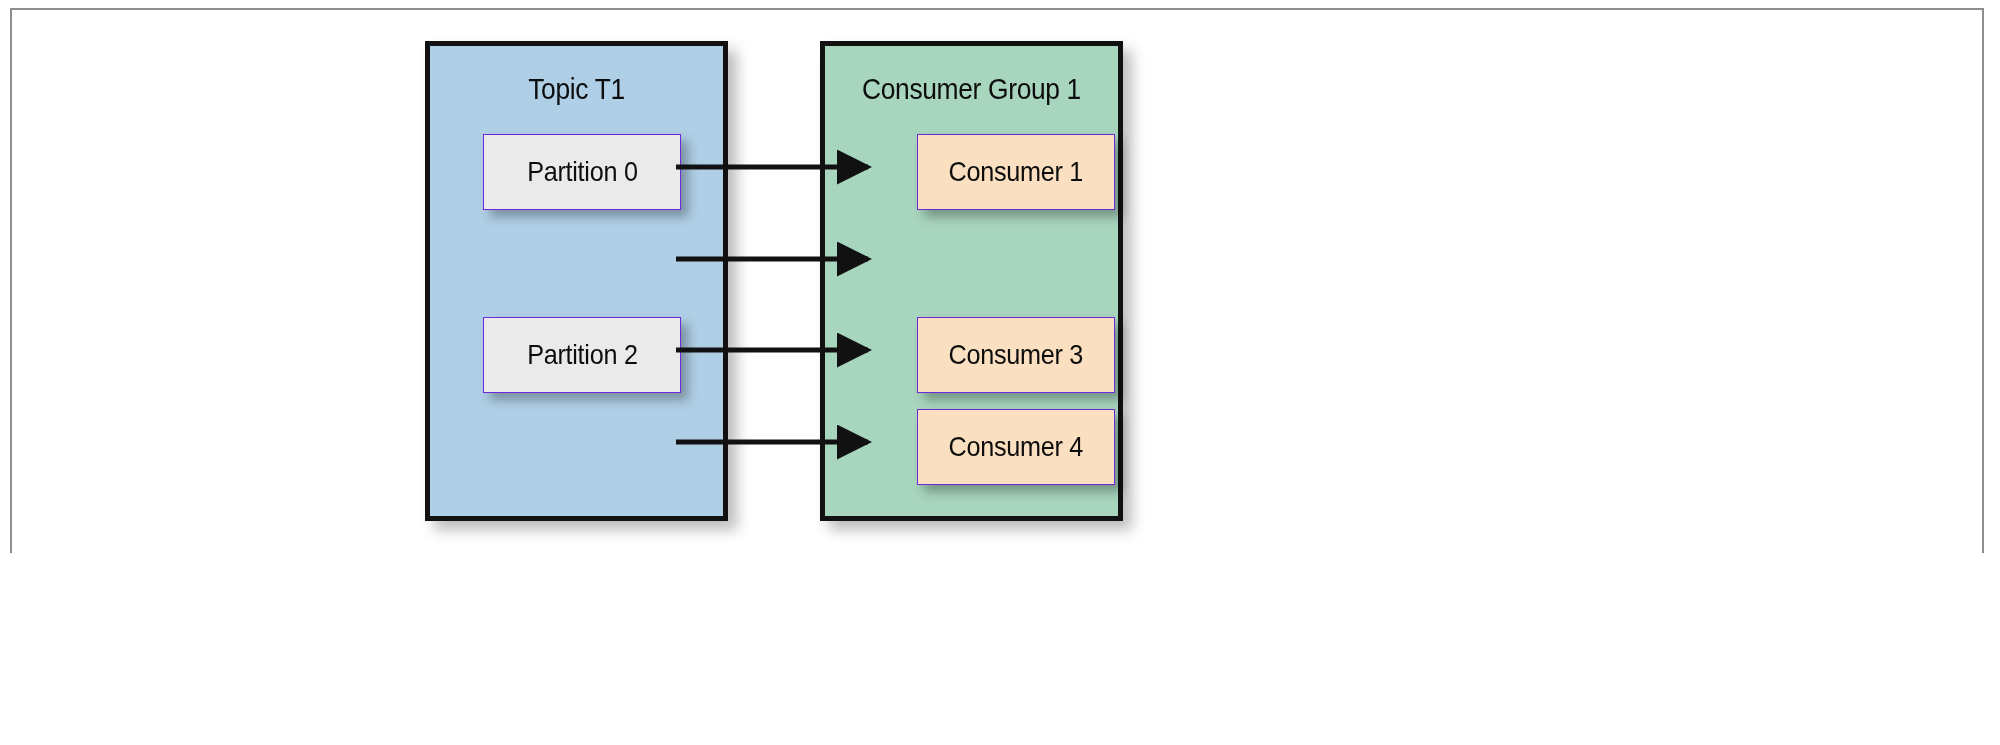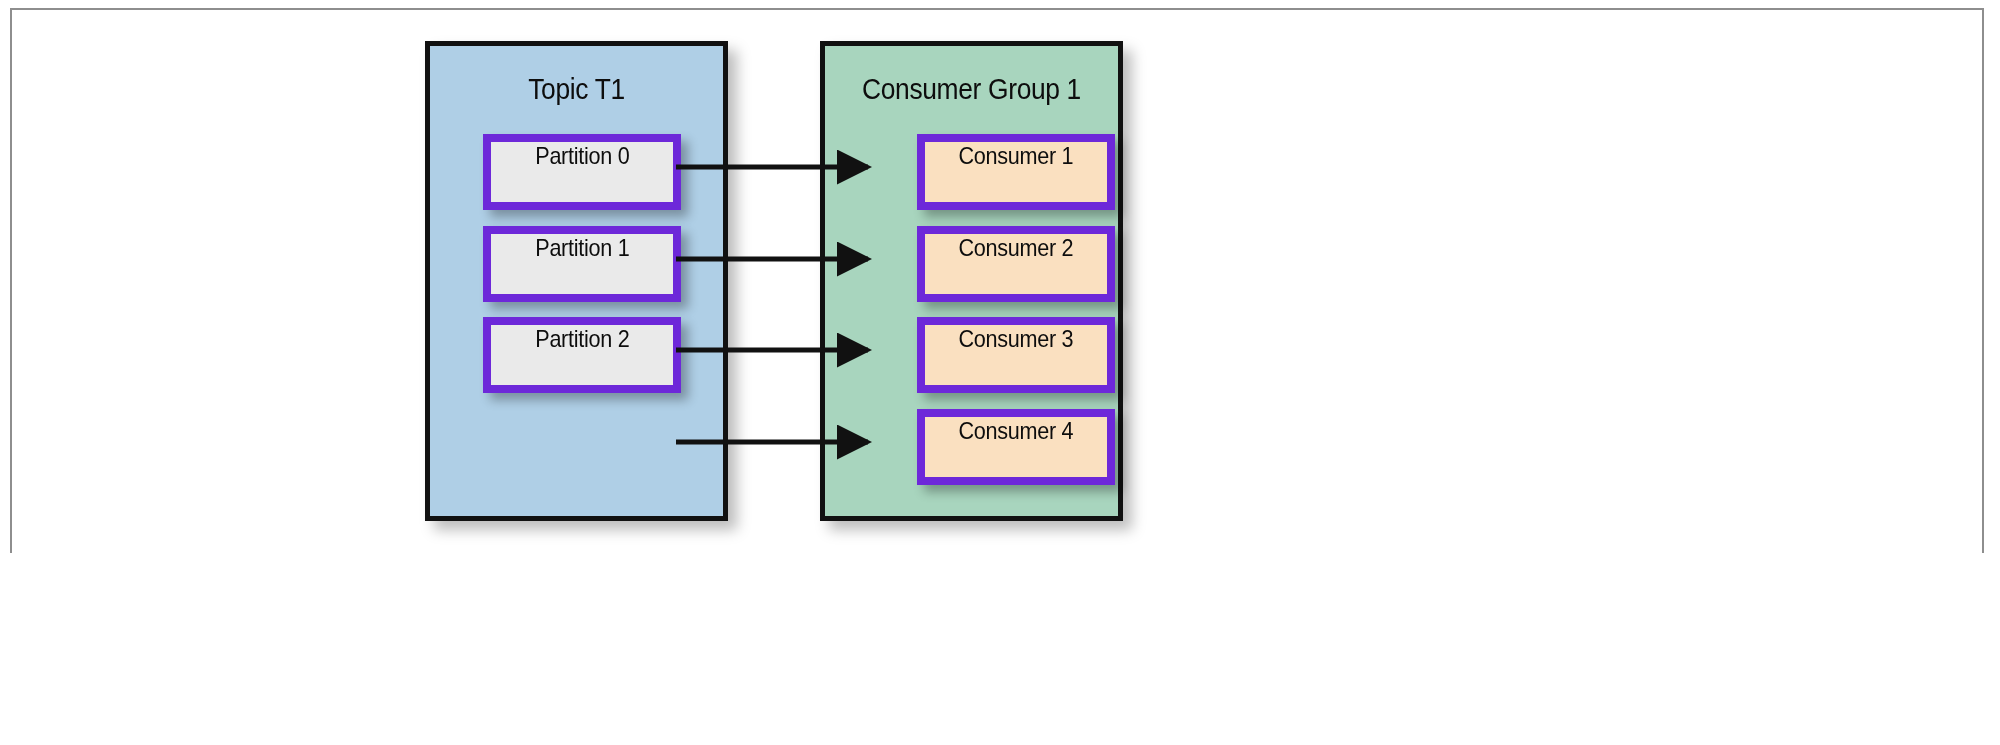--- a/index.html
+++ b/index.html
@@ -66,24 +66,25 @@
     color: #0d0d0d;
     letter-spacing: -0.4px;
     transform: scaleX(0.88);
     white-space: nowrap;
   }
 
   
   .node {
     position: absolute;
     box-sizing: border-box;
-    border: 8px solid #6d28d9;
+    border: 1px solid #6d28d9;
     display: flex;
+    align-items: center;
     justify-content: center;
-    font-size: 24px;
+    font-size: 28px;
     color: #0d0d0d;
     letter-spacing: -0.3px;
     box-shadow: 7px 7px 10px rgba(0,0,0,0.30);
     white-space: nowrap;
   }
   .node > span {
     display: inline-block;
     transform: scaleX(0.90);
   }
   .node-partition {
@@ -122,36 +123,30 @@
 <div id="canvas">
 
   <div class="outer-frame"></div>
 
   <div class="panel panel-topic">
     <div class="panel-title">Topic T1</div>
 
     <div class="node node-partition row0">
       <span>Partition 0</span>
     </div>
-    <div class="node node-partition row1">
-      <span>Partition 1</span>
-    </div>
     <div class="node node-partition row2">
       <span>Partition 2</span>
     </div>
   </div>
 
   <div class="panel panel-group">
     <div class="panel-title">Consumer Group 1</div>
 
     <div class="node node-consumer row0">
       <span>Consumer 1</span>
-    </div>
-    <div class="node node-consumer row1">
-      <span>Consumer 2</span>
     </div>
     <div class="node node-consumer row2">
       <span>Consumer 3</span>
     </div>
     <div class="node node-consumer row3">
       <span>Consumer 4</span>
     </div>
   </div>
 
   <svg class="arrow-layer" viewBox="0 0 2000 745">

